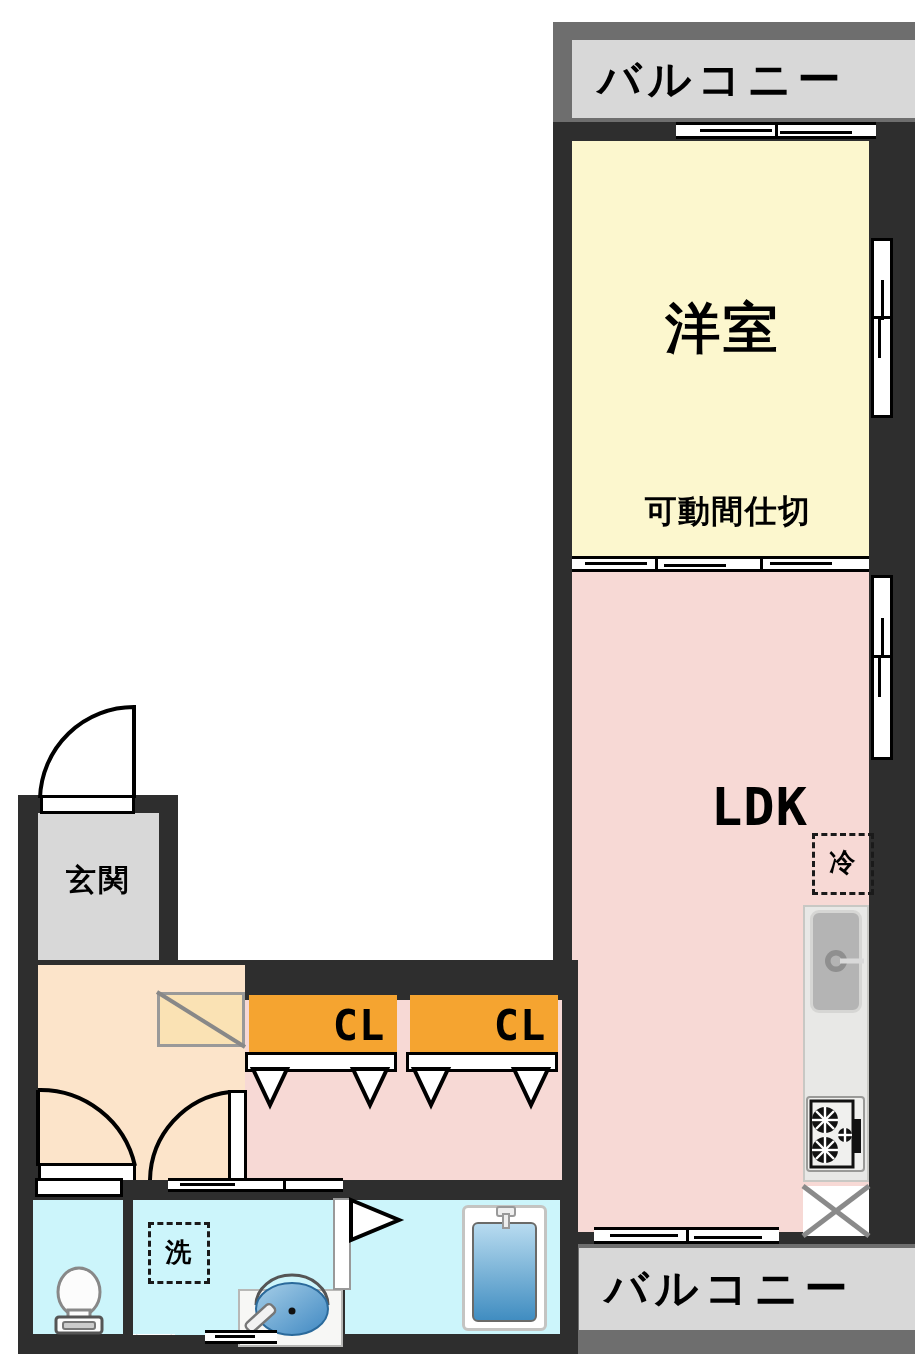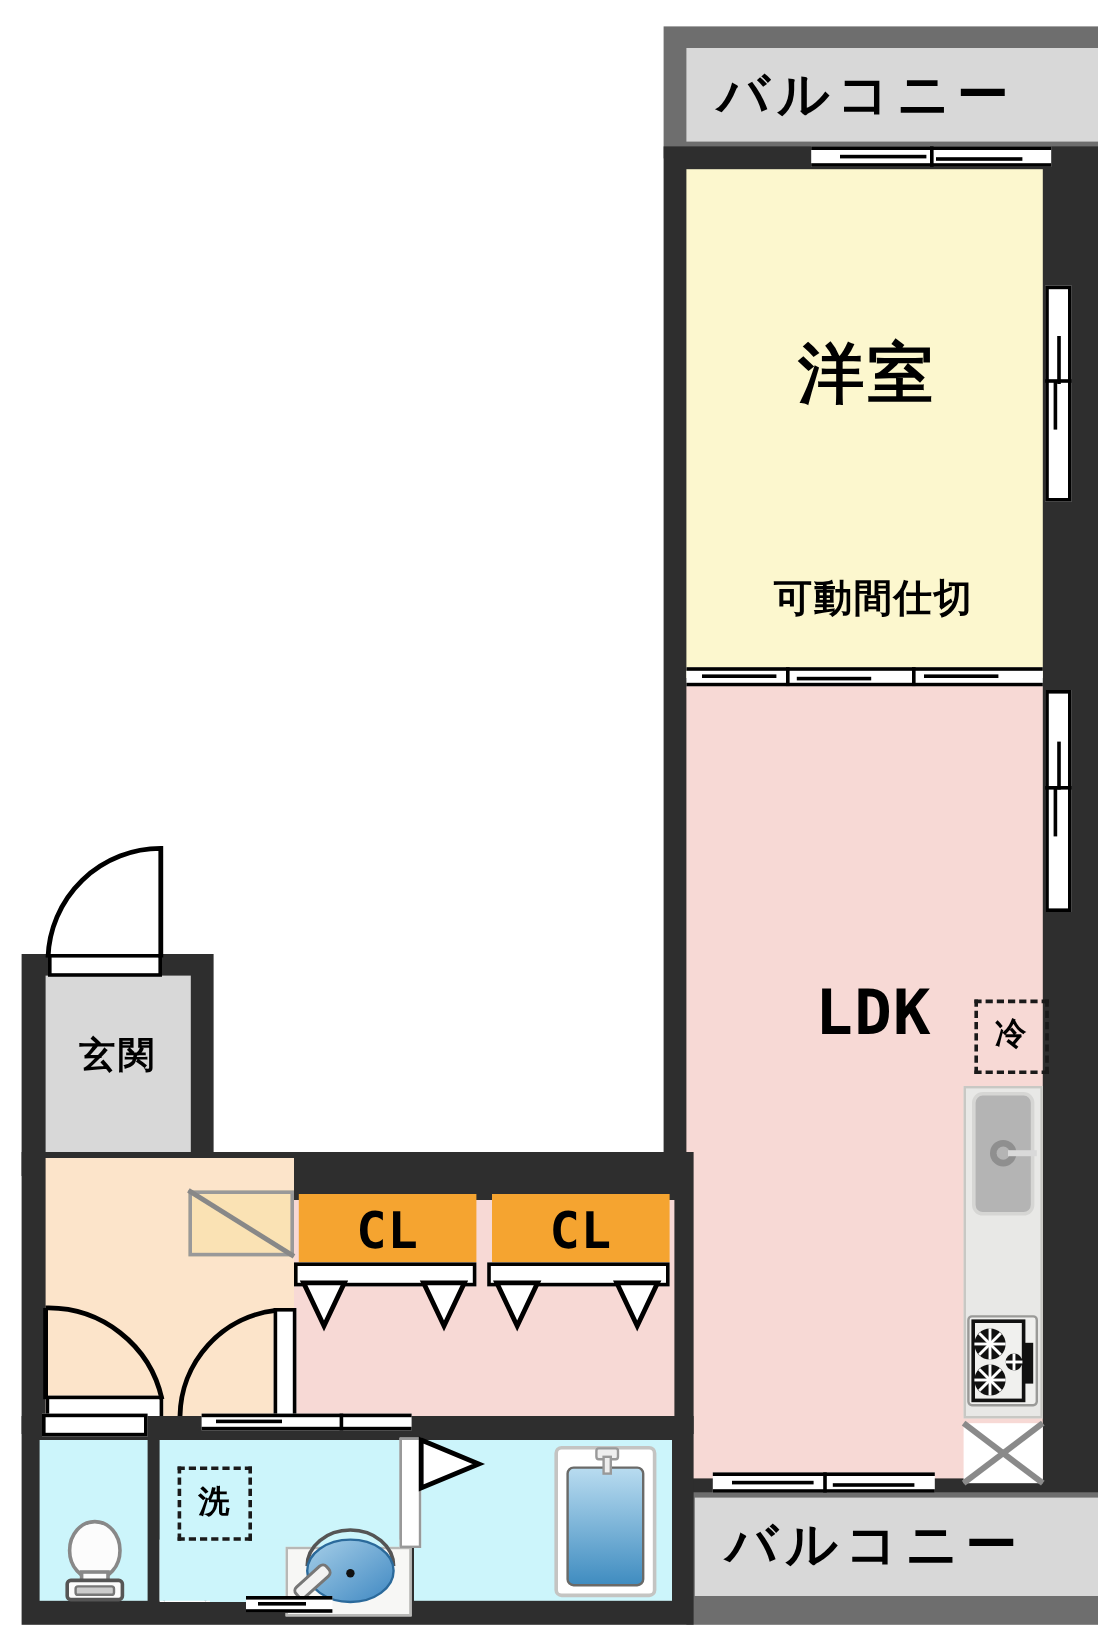--- a/index.html
+++ b/index.html
@@ -13,25 +13,25 @@
   .room-pink{background:#f7d9d5;}
   .room-gray{background:#d8d8d8;}
   .room-peach{background:#fce4ca;}
   .room-cyan{background:#ccf5fb;}
   .cl-box{background:#f5a430;}
   .white{background:#ffffff;}
   
   .label{position:absolute;color:#000;font-weight:bold;white-space:pre;line-height:1.05;
          text-align:center;letter-spacing:.06em;}
   .lbl-balcony{font-size:43px;letter-spacing:.14em;}
-  .lbl-room{font-size:55px;letter-spacing:.05em;}
+  .lbl-room{font-size:55px;letter-spacing:.05em;margin-top:17px;}
   .lbl-sub{font-size:32px;letter-spacing:.04em;}
   .lbl-ldk{font-size:52px;letter-spacing:.02em;font-family:"DejaVu Sans Mono","Liberation Mono",monospace;}
   .lbl-genkan{font-size:30px;letter-spacing:.08em;}
-  .lbl-cl{font-size:42px;font-family:"DejaVu Sans Mono","Liberation Mono",monospace;letter-spacing:.02em;}
+  .lbl-cl{font-size:42px;font-family:"DejaVu Sans Mono","Liberation Mono",monospace;letter-spacing:.02em;padding-left:36px;}
   .lbl-kanji-sm{font-size:26px;font-weight:bold;}
   
   .dashed{border:3px dashed #1a1a1a;background:transparent;}
   .sashbar{background:#ffffff;border-top:3px solid #000;border-bottom:3px solid #000;}
   svg{display:block;overflow:visible;}
 </style>
 </head>
 <body>
 
 <div id="plan">
@@ -48,37 +48,37 @@
   <div class="abs" style="left:775px;top:122px;width:3px;height:17px;background:#000;"></div>
   <div class="abs" style="left:700px;top:129px;width:72px;height:3px;background:#000;"></div>
   <div class="abs" style="left:780px;top:131px;width:72px;height:3px;background:#000;"></div>
 
   <div class="abs white" style="left:871px;top:238px;width:22px;height:180px;border:3px solid #000;"></div>
   <div class="abs" style="left:871px;top:316px;width:22px;height:3px;background:#000;"></div>
   <div class="abs" style="left:881px;top:280px;width:3px;height:40px;background:#000;"></div>
   <div class="abs" style="left:878px;top:318px;width:3px;height:40px;background:#000;"></div>
 
   <div class="label lbl-room" style="left:633px;top:283px;width:180px;">洋室</div>
-  <div class="label lbl-sub" style="left:598px;top:482px;width:260px;">可動間仕切</div>
+  <div class="label lbl-sub" style="left:598px;top:495px;width:260px;">可動間仕切</div>
 
   <div class="abs sashbar" style="left:572px;top:556px;width:297px;height:16px;"></div>
   <div class="abs" style="left:655px;top:556px;width:3px;height:16px;background:#000;"></div>
   <div class="abs" style="left:760px;top:556px;width:3px;height:16px;background:#000;"></div>
   <div class="abs" style="left:585px;top:562px;width:62px;height:3px;background:#000;"></div>
   <div class="abs" style="left:664px;top:564px;width:62px;height:3px;background:#000;"></div>
   <div class="abs" style="left:770px;top:562px;width:62px;height:3px;background:#000;"></div>
 
   <div class="abs room-pink" style="left:572px;top:572px;width:297px;height:660px;"></div>
 
   <div class="abs white" style="left:871px;top:575px;width:22px;height:185px;border:3px solid #000;"></div>
   <div class="abs" style="left:871px;top:655px;width:22px;height:3px;background:#000;"></div>
   <div class="abs" style="left:881px;top:618px;width:3px;height:40px;background:#000;"></div>
   <div class="abs" style="left:878px;top:657px;width:3px;height:40px;background:#000;"></div>
 
-  <div class="label lbl-ldk" style="left:648px;top:818px;width:160px;text-align:center;">LDK</div>
+  <div class="label lbl-ldk" style="left:648px;top:780px;width:160px;text-align:right;">LDK</div>
 
   <div class="abs dashed" style="left:812px;top:833px;width:62px;height:62px;"></div>
   <div class="label lbl-kanji-sm" style="left:812px;top:849px;width:62px;">冷</div>
 
   <div class="abs" style="left:803px;top:905px;width:66px;height:277px;background:#e8e8e6;border:2px solid #c8c8c4;"></div>
 
   <div class="abs" style="left:810px;top:910px;width:52px;height:103px;background:#b4b4b4;border:3px solid #d6d6d4;border-radius:9px;"></div>
   <svg class="abs" style="left:824px;top:948px;width:42px;height:26px;" viewBox="0 0 42 26">
     <circle cx="12" cy="13" r="11" fill="#8f8f8f"></circle>
     <circle cx="12" cy="13" r="5.5" fill="#b4b4b4"></circle>

